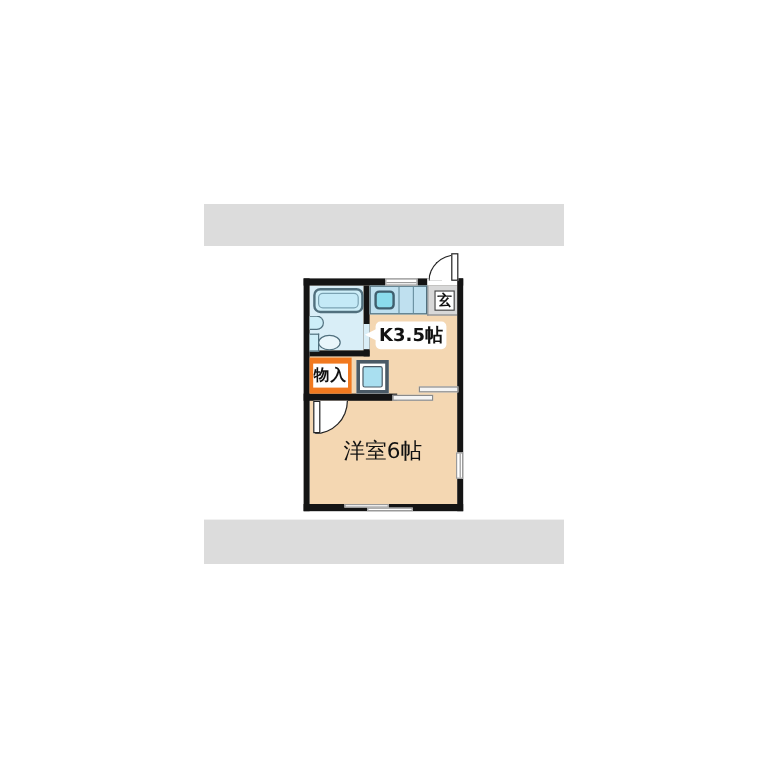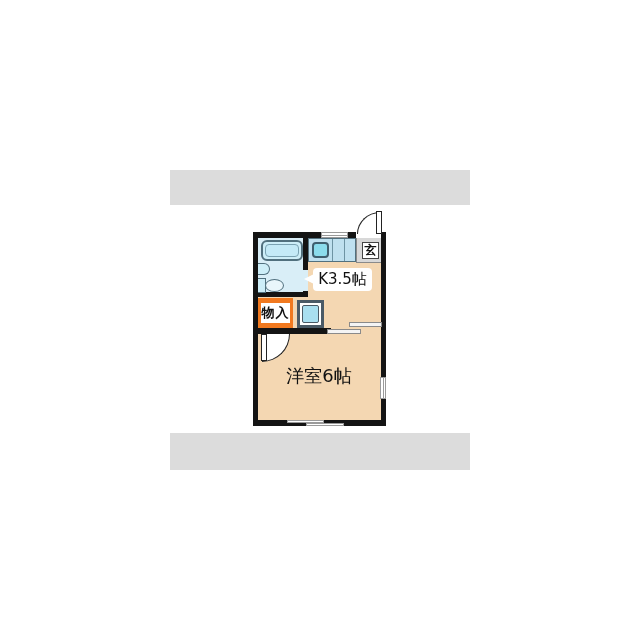--- a/index.html
+++ b/index.html
@@ -90,21 +90,21 @@
   .washer { left: 297px; top: 300px; width: 27px; height: 28px; background: #ffffff;
             border: 3px solid #4a5a66; padding: 2px; z-index: 4; }
   .washer-inner { width: 100%; height: 100%; background: var(--washer); border: 1px solid #4a5a66; border-radius: 2px; }
 
   
   .genkan-label { left: 362px; top: 242px; width: 17px; height: 17px; background: #ffffff;
                   border: 1px solid #444; display: flex; align-items: center; justify-content: center;
                   font-size: 12px; font-weight: bold; color: #111; z-index: 5; }
   .k-callout { left: 313px; top: 268px; width: 59px; height: 23px; background: #ffffff;
                border-radius: 4px; display: flex; align-items: center; justify-content: center;
-               font-size: 15px; font-weight: normal; color: #111; z-index: 6; }
+               font-size: 15px; font-weight: bold; color: #111; z-index: 6; }
   .k-pointer { left: 304px; top: 274px; width: 0; height: 0;
                border-top: 5px solid transparent; border-bottom: 5px solid transparent;
                border-right: 10px solid #ffffff; z-index: 6; }
   .room-label { left: 319px; top: 364px; transform: translateX(-50%);
                 font-size: 18px; font-weight: normal; color: #111; z-index: 5; white-space: nowrap; }
 </style>
 </head>
 <body>
 
 <div id="canvas">

